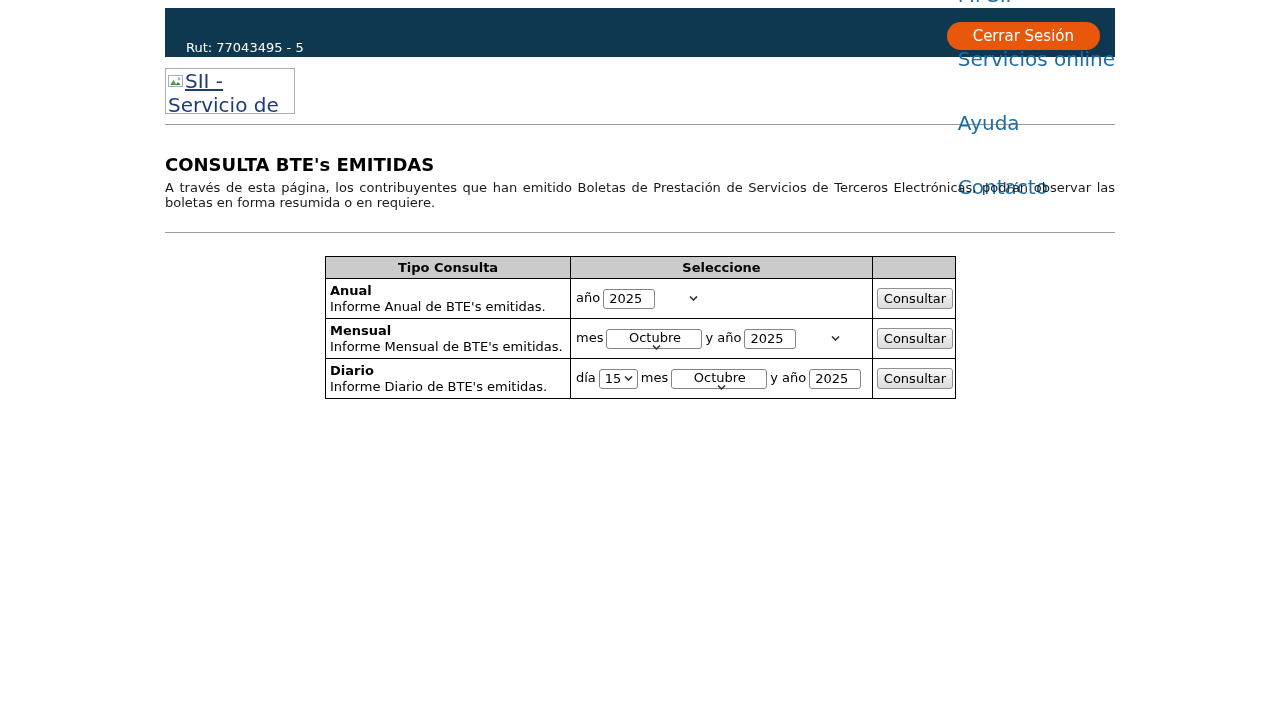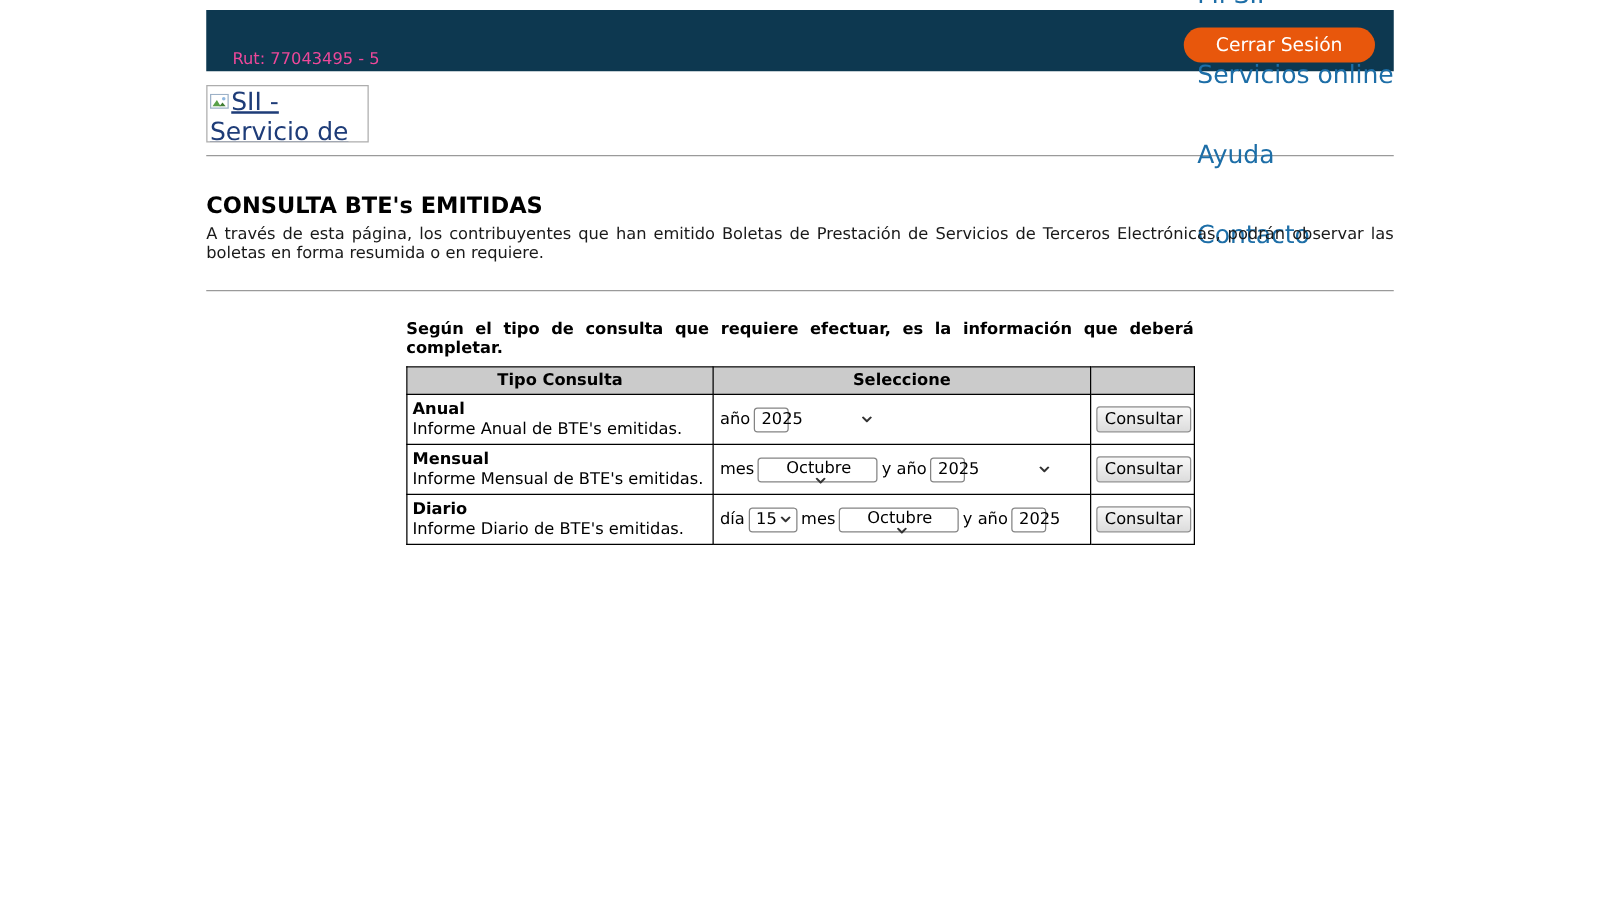--- a/index.html
+++ b/index.html
@@ -16,21 +16,21 @@
 
   
   .topbar {
     height: 49px;
     background: #0d3850;
     display: flex;
     align-items: center;
     justify-content: space-between;
     padding: 0 15px 0 21px;
   }
-  .rut-text { color: #ec4899; font-size: 13px; margin-bottom: 10px; margin-top: 40px; }
+  .rut-text { color: #ffffff; font-size: 13px; margin-bottom: 10px; margin-top: 40px; }
   .logout-btn {
     background: #e8570c;
     color: #ffffff;
     border: none;
     border-radius: 15px;
     height: 28px;
     padding: 0 26px;
     font-size: 15px;
     font-family: inherit;
     cursor: pointer;
@@ -139,21 +139,21 @@
     border-radius: 3px;
     background: #fff;
     padding: 0 4px 0 5px;
     vertical-align: middle;
     margin: 0 2px;
     cursor: pointer;
     white-space: nowrap;
   }
   .sel-day   { width: 39px; text-align: right; }
   .sel-month { width: 96px; flex-direction: column; }
-  .sel-year  { width: 28px; gap: 44px; }
+  .sel-year  { width: 52px; gap: 44px; }
   .sel .chev { display: inline-flex; margin-left: 3px; }
 </style>
 </head>
 <body>
 
 <div class="container">
 
   <div class="topbar">
     <span class="rut-text">Rut: 77043495 - 5</span>
     <button class="logout-btn">Cerrar Sesión</button>
@@ -174,21 +174,20 @@
       <span class="nav-link">Ayuda</span>
       <span class="nav-link">Contacto</span>
     </div>
   </div>
 
   <h1 class="page-title">CONSULTA BTE's EMITIDAS</h1>
   <p class="page-desc">A través de esta página, los contribuyentes que han emitido Boletas de Prestación de Servicios de Terceros Electrónicas, podrán observar las boletas en forma resumida o en requiere.</p>
   <hr class="divider">
 
   <div class="consult-section">
-    <p class="instruction">Según el tipo de consulta que requiere efectuar, es la información que deberá completar.</p>
 
     <table class="consult-table">
       <tbody>
           <tr>
         <th class="col-type">Tipo Consulta</th>
         <th class="col-sel">Seleccione</th>
         <th class="col-btn"></th>
       </tr>
 
       <tr>

